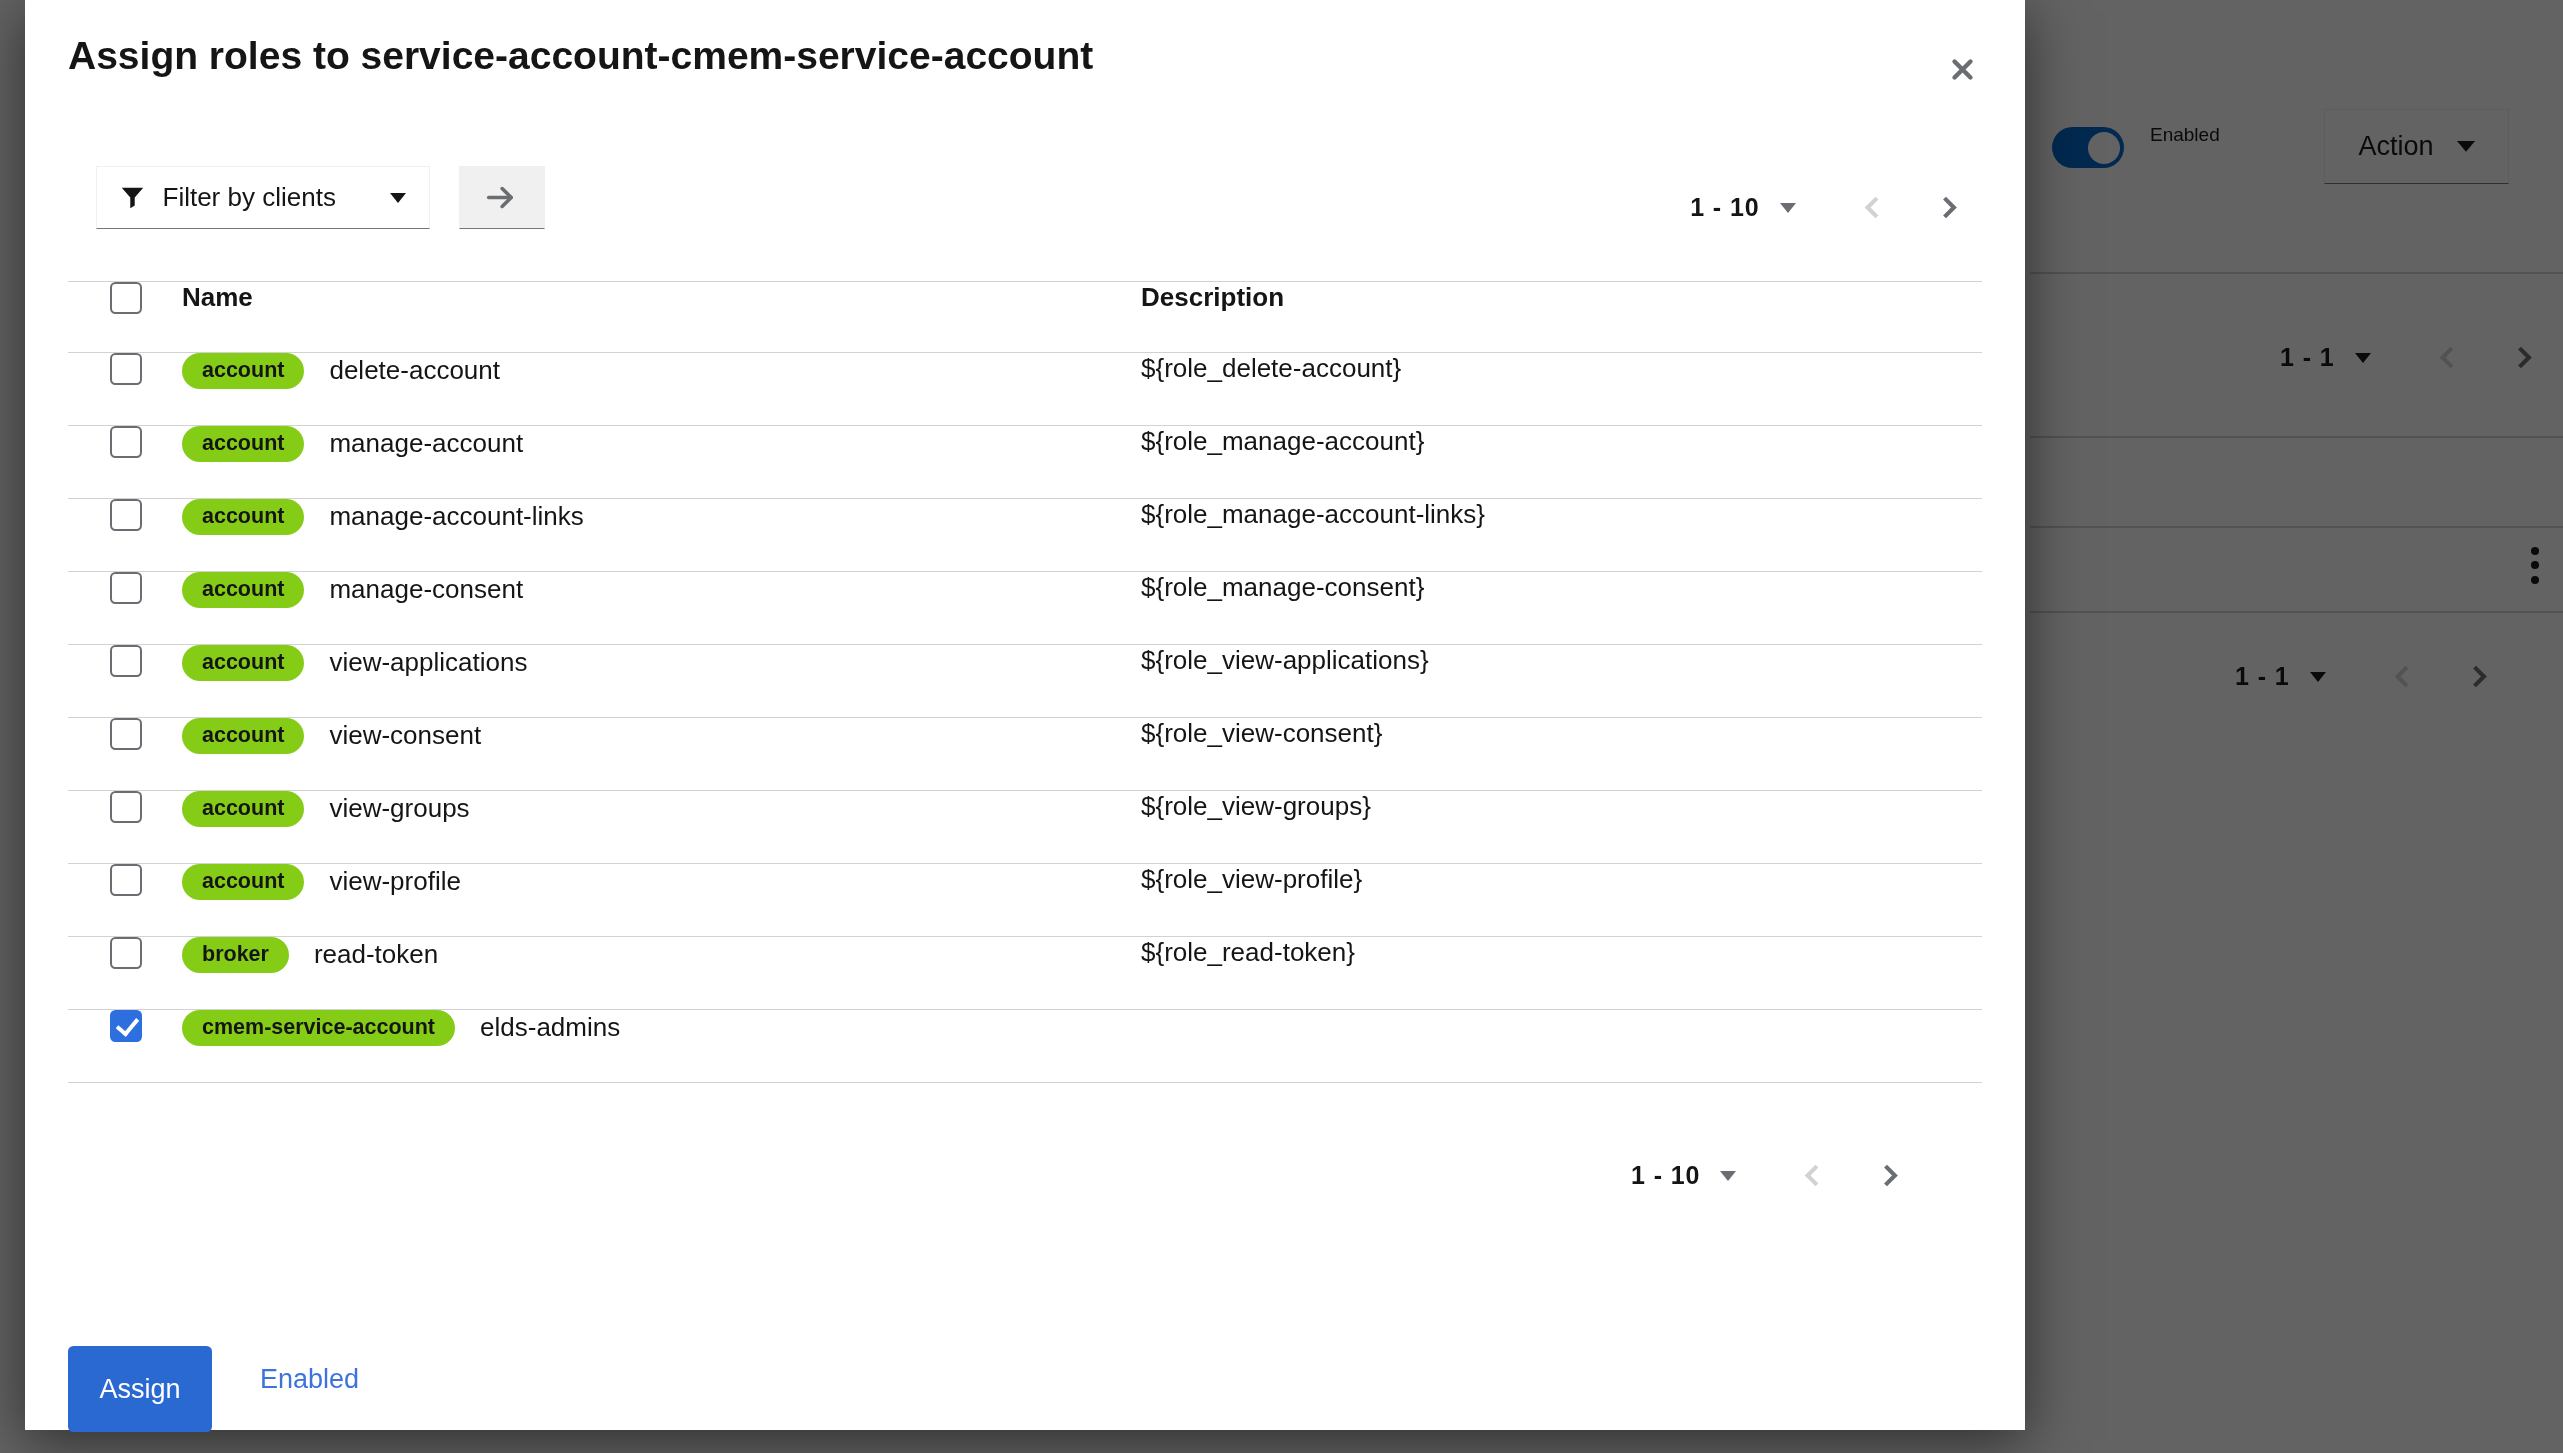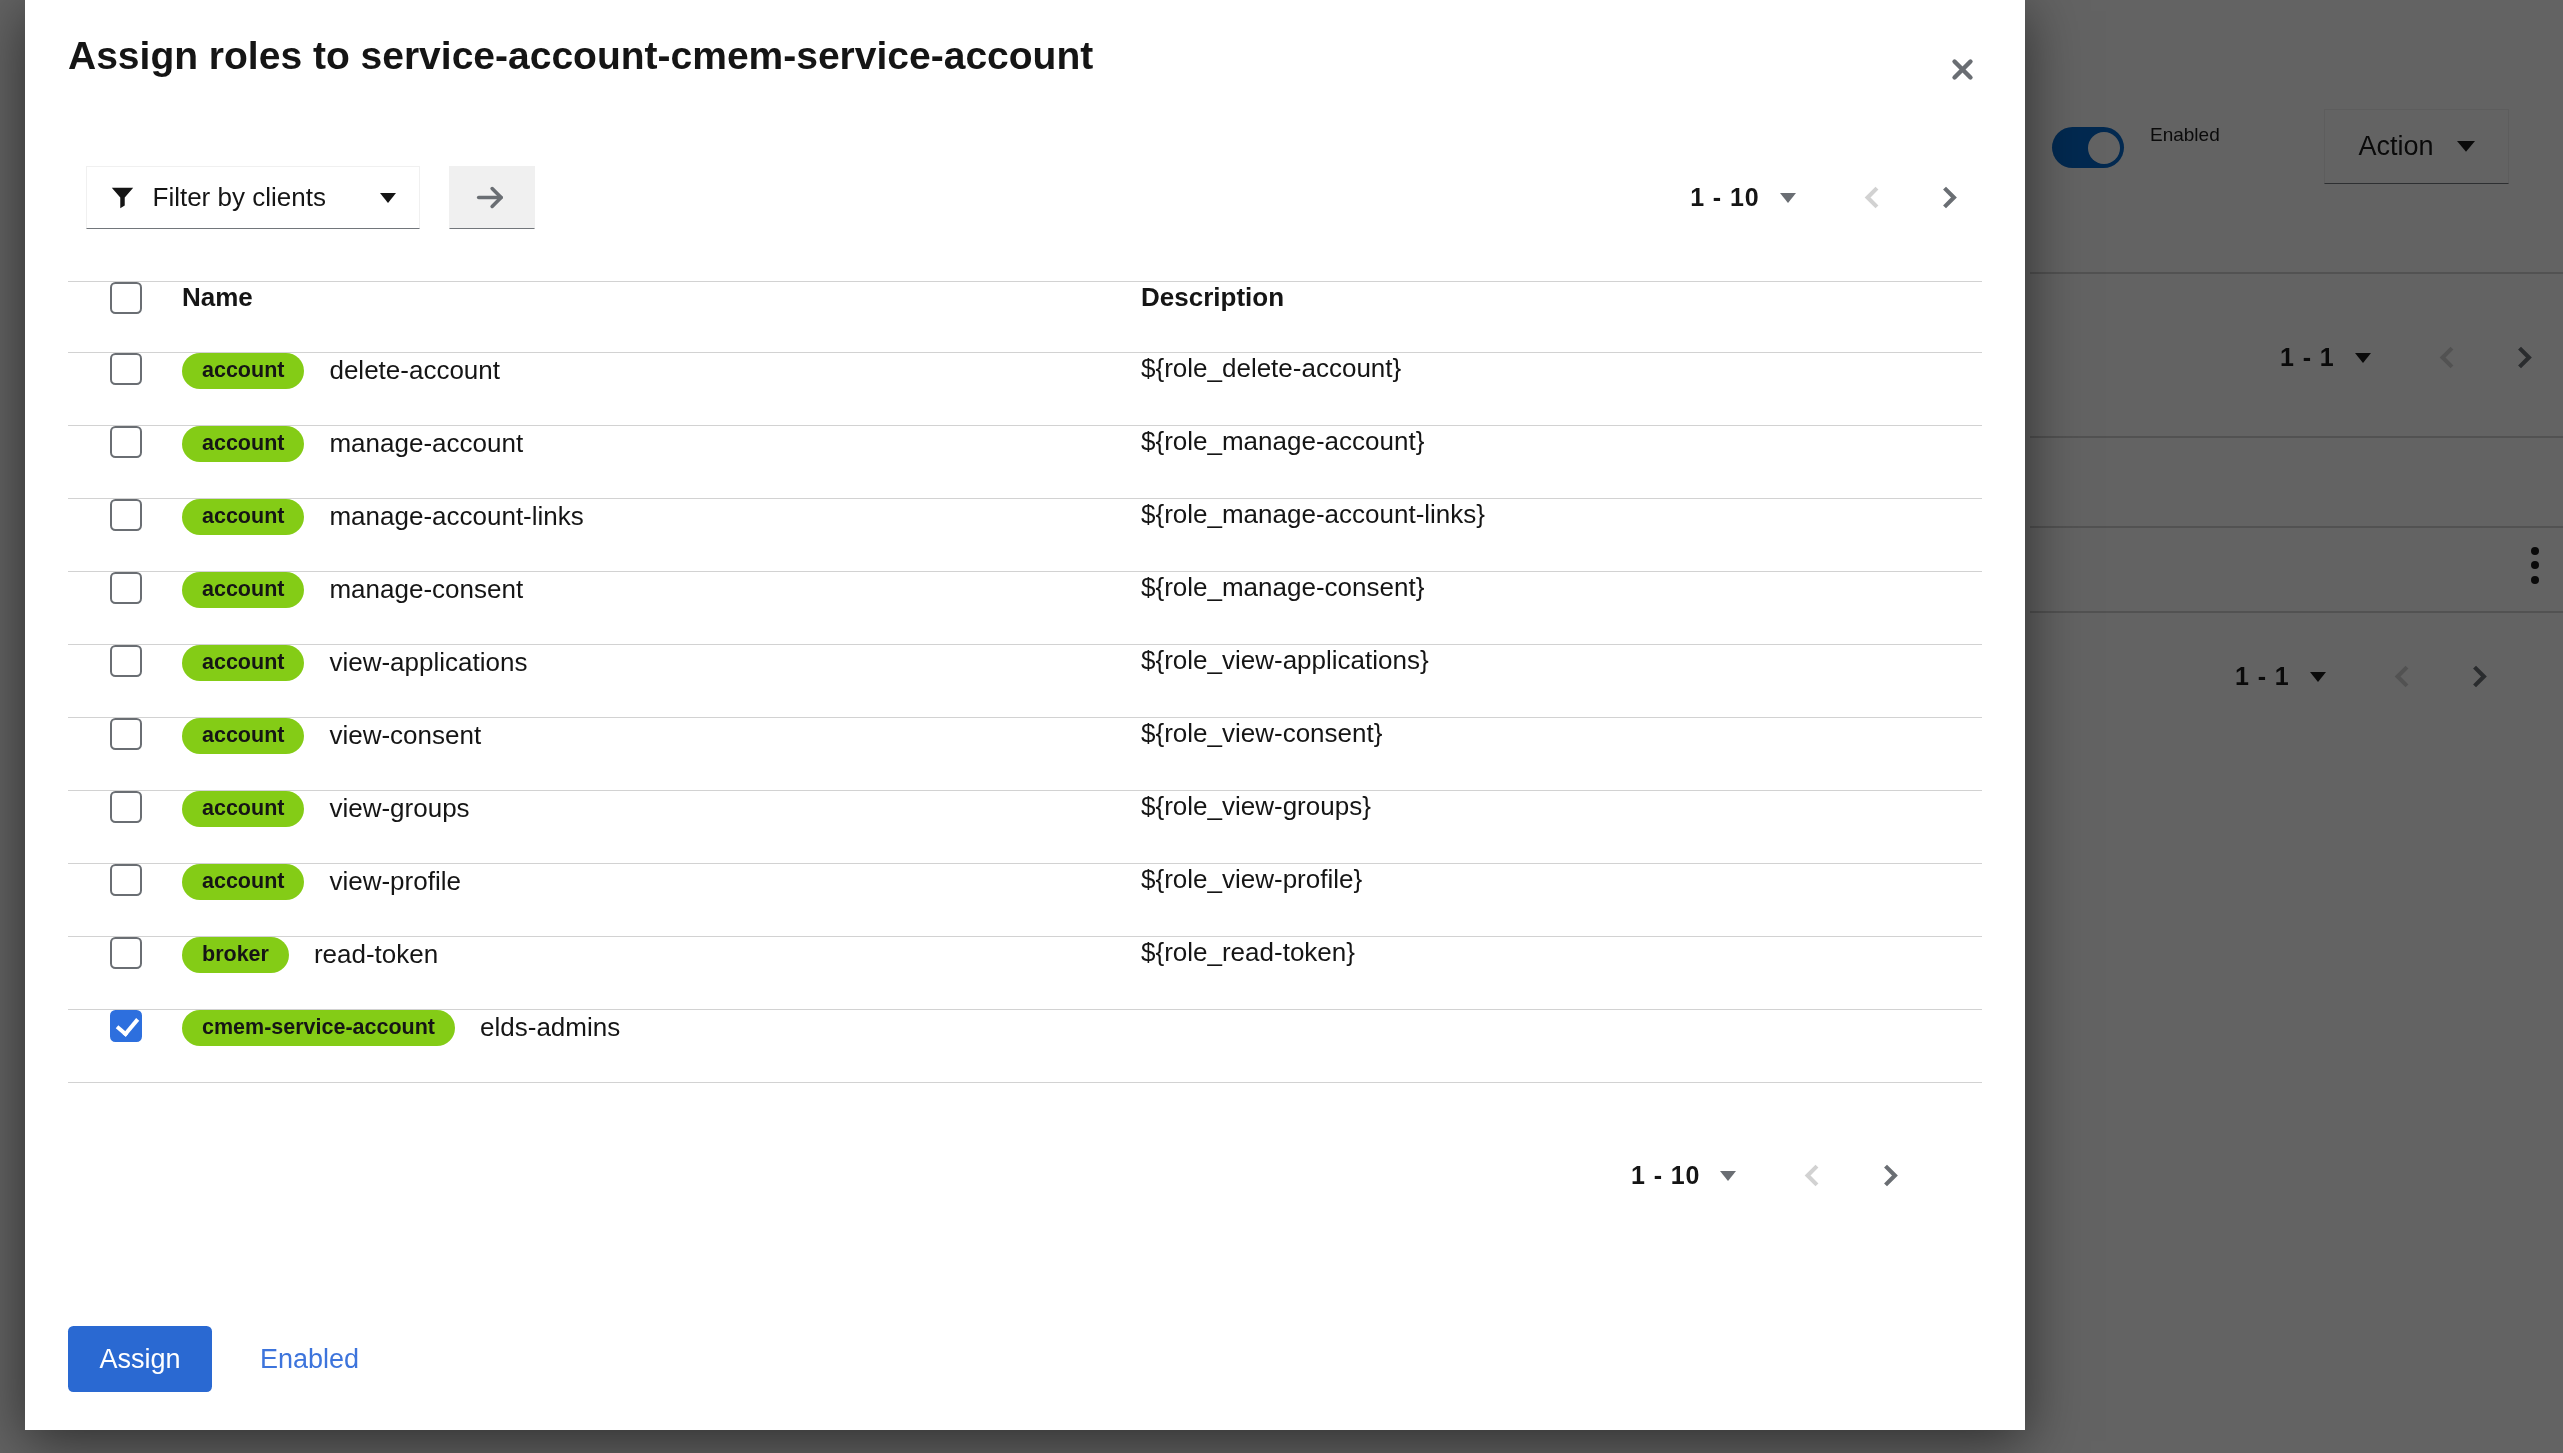--- a/index.html
+++ b/index.html
@@ -39,22 +39,22 @@
   .backdrop { position:absolute; inset:0; background:rgba(3,3,3,0.62); z-index:1; }
 
   
   .modal { position:absolute; left:25px; top:0; width:2000px; height:1430px;
            background:#ffffff; z-index:2; box-shadow:0 10.8px 54px rgba(0,0,0,0.55);text-decoration:underline; }
   .m-title { position:absolute; left:43px; top:34px; font-size:39px; font-weight:700; }
   .m-close { position:absolute; top:50px; right:43px; width:39px; height:39px;
              display:flex; align-items:center; justify-content:center;
              background:none; border:none; cursor:pointer; }
 
-  .toolbar { position:absolute; left:30px; right:43px; top:166px; height:63px;
-             display:flex; align-items:center; }
+  .toolbar { position:absolute; left:40px; right:43px; top:166px; height:63px;
+             display:flex; align-items:flex-end; }
   .filter-btn { margin-left:30.5px; width:334px; height:63px; display:flex; align-items:center;
                 padding:0 23px; background:#fff; border:1.8px solid #f0f0f0;
                 border-bottom-color:#72767b; cursor:pointer; }
   .filter-btn .lbl { margin-left:18px; font-size:26px; }
   .filter-btn .caret { margin-left:auto; display:flex; }
   .search { margin-left:29px; display:flex; height:63px; }
   .search-input { width:372px; display:flex; align-items:center; gap:16px; padding:0 18px;
                   background:#fff; border:1.8px solid #f0f0f0; border-bottom-color:#72767b; }
   .search-input input { border:none; outline:none; width:100%; font-size:26px;
                         font-family:"Liberation Sans",sans-serif; color:#151515; background:transparent; }
@@ -76,22 +76,22 @@
                        border:solid #fff; border-width:0 4.5px 4.5px 0; transform:rotate(40deg); }
   .c-name { margin-left:40px; width:959px; flex:none; display:flex; align-items:center;
             gap:25px; font-size:26px; }
   .badge { background:#84cc16; border-radius:23px; padding:7.2px 20px; font-size:21.5px;
            font-weight:600; line-height:1; }
   .c-desc { font-size:26px; }
 
   .bottom-pag { position:absolute; left:1606px; top:1154px; }
 
   .m-footer { position:absolute; left:43px; top:1326px; display:flex; align-items:center; }
-  .btn-assign { width:144px; height:66px; background:#2a69d2; border:none; border-radius:5.4px;
-                color:#fff; font-size:27px; font-family:"Liberation Sans",sans-serif; cursor:pointer; }
+  .btn-assign { width:144px; height:86px; background:#2a69d2; border:none; border-radius:5.4px;
+                color:#fff; font-size:27px; font-family:"Liberation Sans",sans-serif; cursor:pointer;margin-top:20px; }
   .link-cancel { margin-left:48px; font-size:27px; color:#3d74dc; text-decoration:none; cursor:pointer; }
 
   .icon { display:inline-flex; }
 </style>
 </head>
 <body>
 
 <div class="bg-page">
   <div class="toggle">
     <span class="knob"></span>

